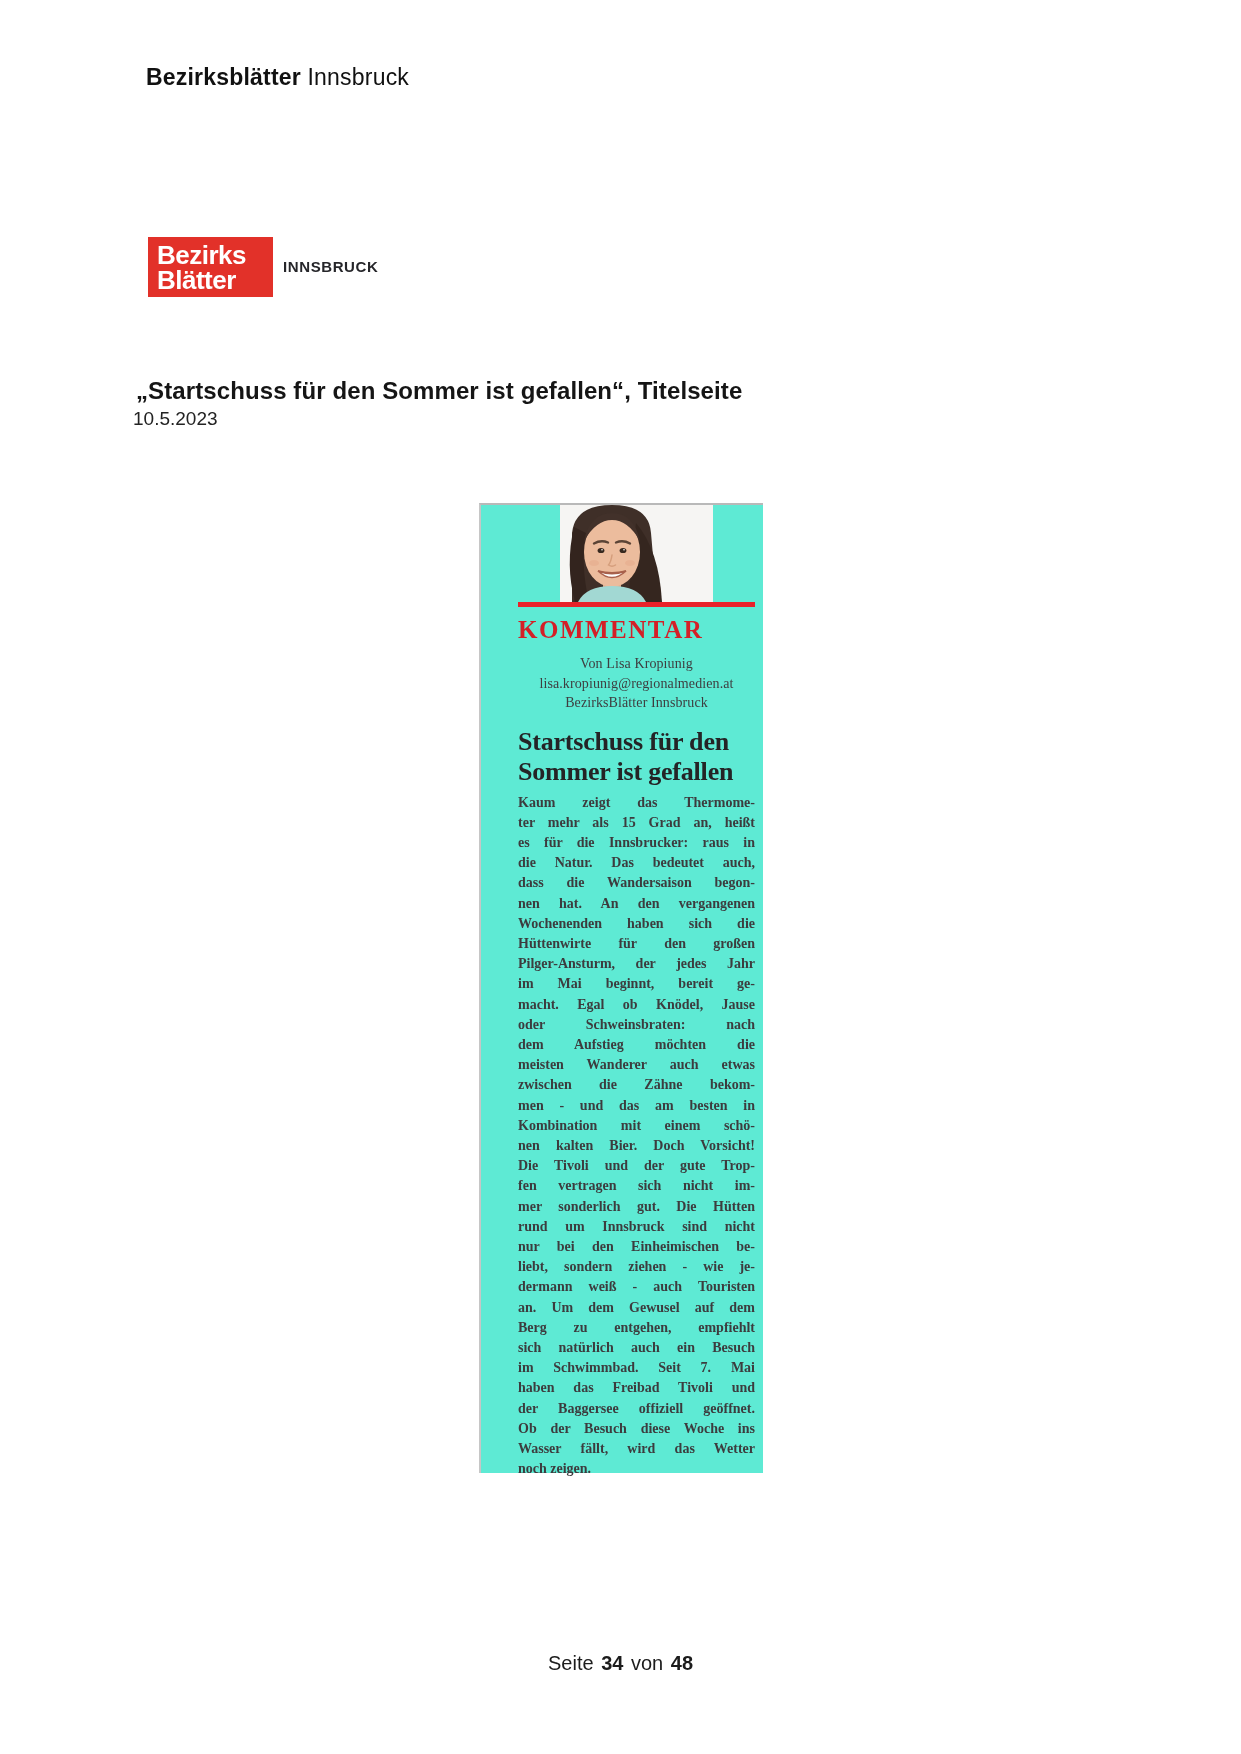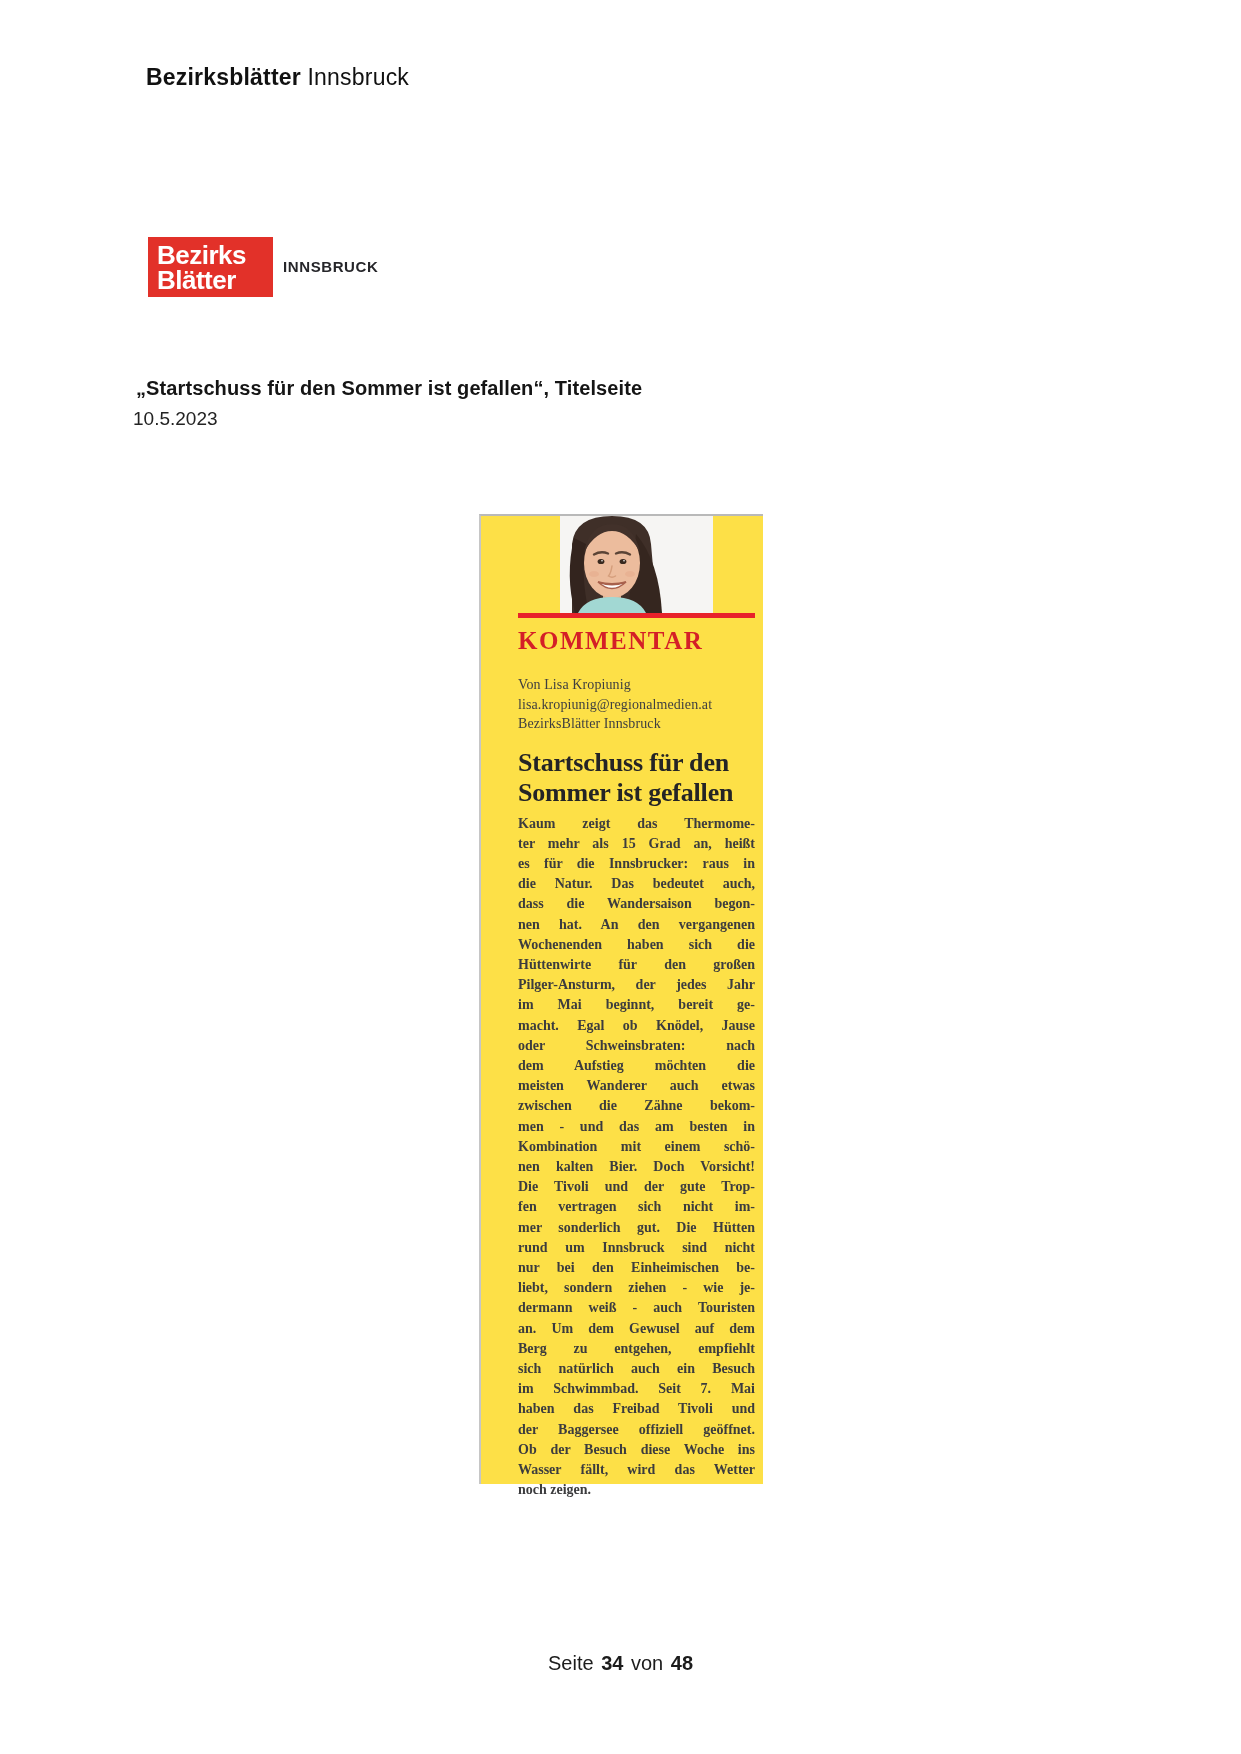--- a/index.html
+++ b/index.html
@@ -35,48 +35,48 @@
   .logo-region {
     position: absolute; left: 135px; top: 21px;
     font-size: 15px; font-weight: bold; color: #26262a;
     letter-spacing: 0.6px;
     white-space: nowrap;
   }
 
   
   .page-title {
     position: absolute; left: 136px; top: 377px;
-    font-size: 20px; font-weight: bold; color: #151515;
+    font-size: 24px; font-weight: bold; color: #151515;
     letter-spacing: 0.1px;
     white-space: nowrap;
   }
   .page-date {
     position: absolute; left: 133px; top: 408px;
     font-size: 19px; color: #232323;
   }
 
   
   .clipping {
-    position: absolute; left: 479px; top: 514px;
+    position: absolute; left: 479px; top: 503px;
     width: 284px; height: 970px;
     border-top: 2px solid #b9b9b9;
     border-left: 2px solid #c6c6c6;
     padding: 0 8px 0 37px;
     font-family: "Liberation Serif", serif;
-    background: #fde047;
+    background: #5eead4;
   }
   .photo { width: 237px; height: 97px; display: block; }
   .red-rule { width: 237px; height: 5px; background: #e8222a; }
   .section-label {
     margin-top: 9px;
     font-size: 25px; font-weight: bold; line-height: 28px;
     color: #d41f27;
     letter-spacing: 1.5px;
   }
-  .byline { margin-top: 20px; }
+  .byline { margin-top: 10px; text-align: center; }
   .byline-line {
     font-size: 14px; line-height: 19.5px; color: #3e3e40;
     letter-spacing: 0.1px;
   }
   .headline { margin-top: 14px; }
   .headline-line {
     font-size: 26px; font-weight: bold; line-height: 30px;
     color: #242426; letter-spacing: -0.2px;
     white-space: nowrap;
   }

